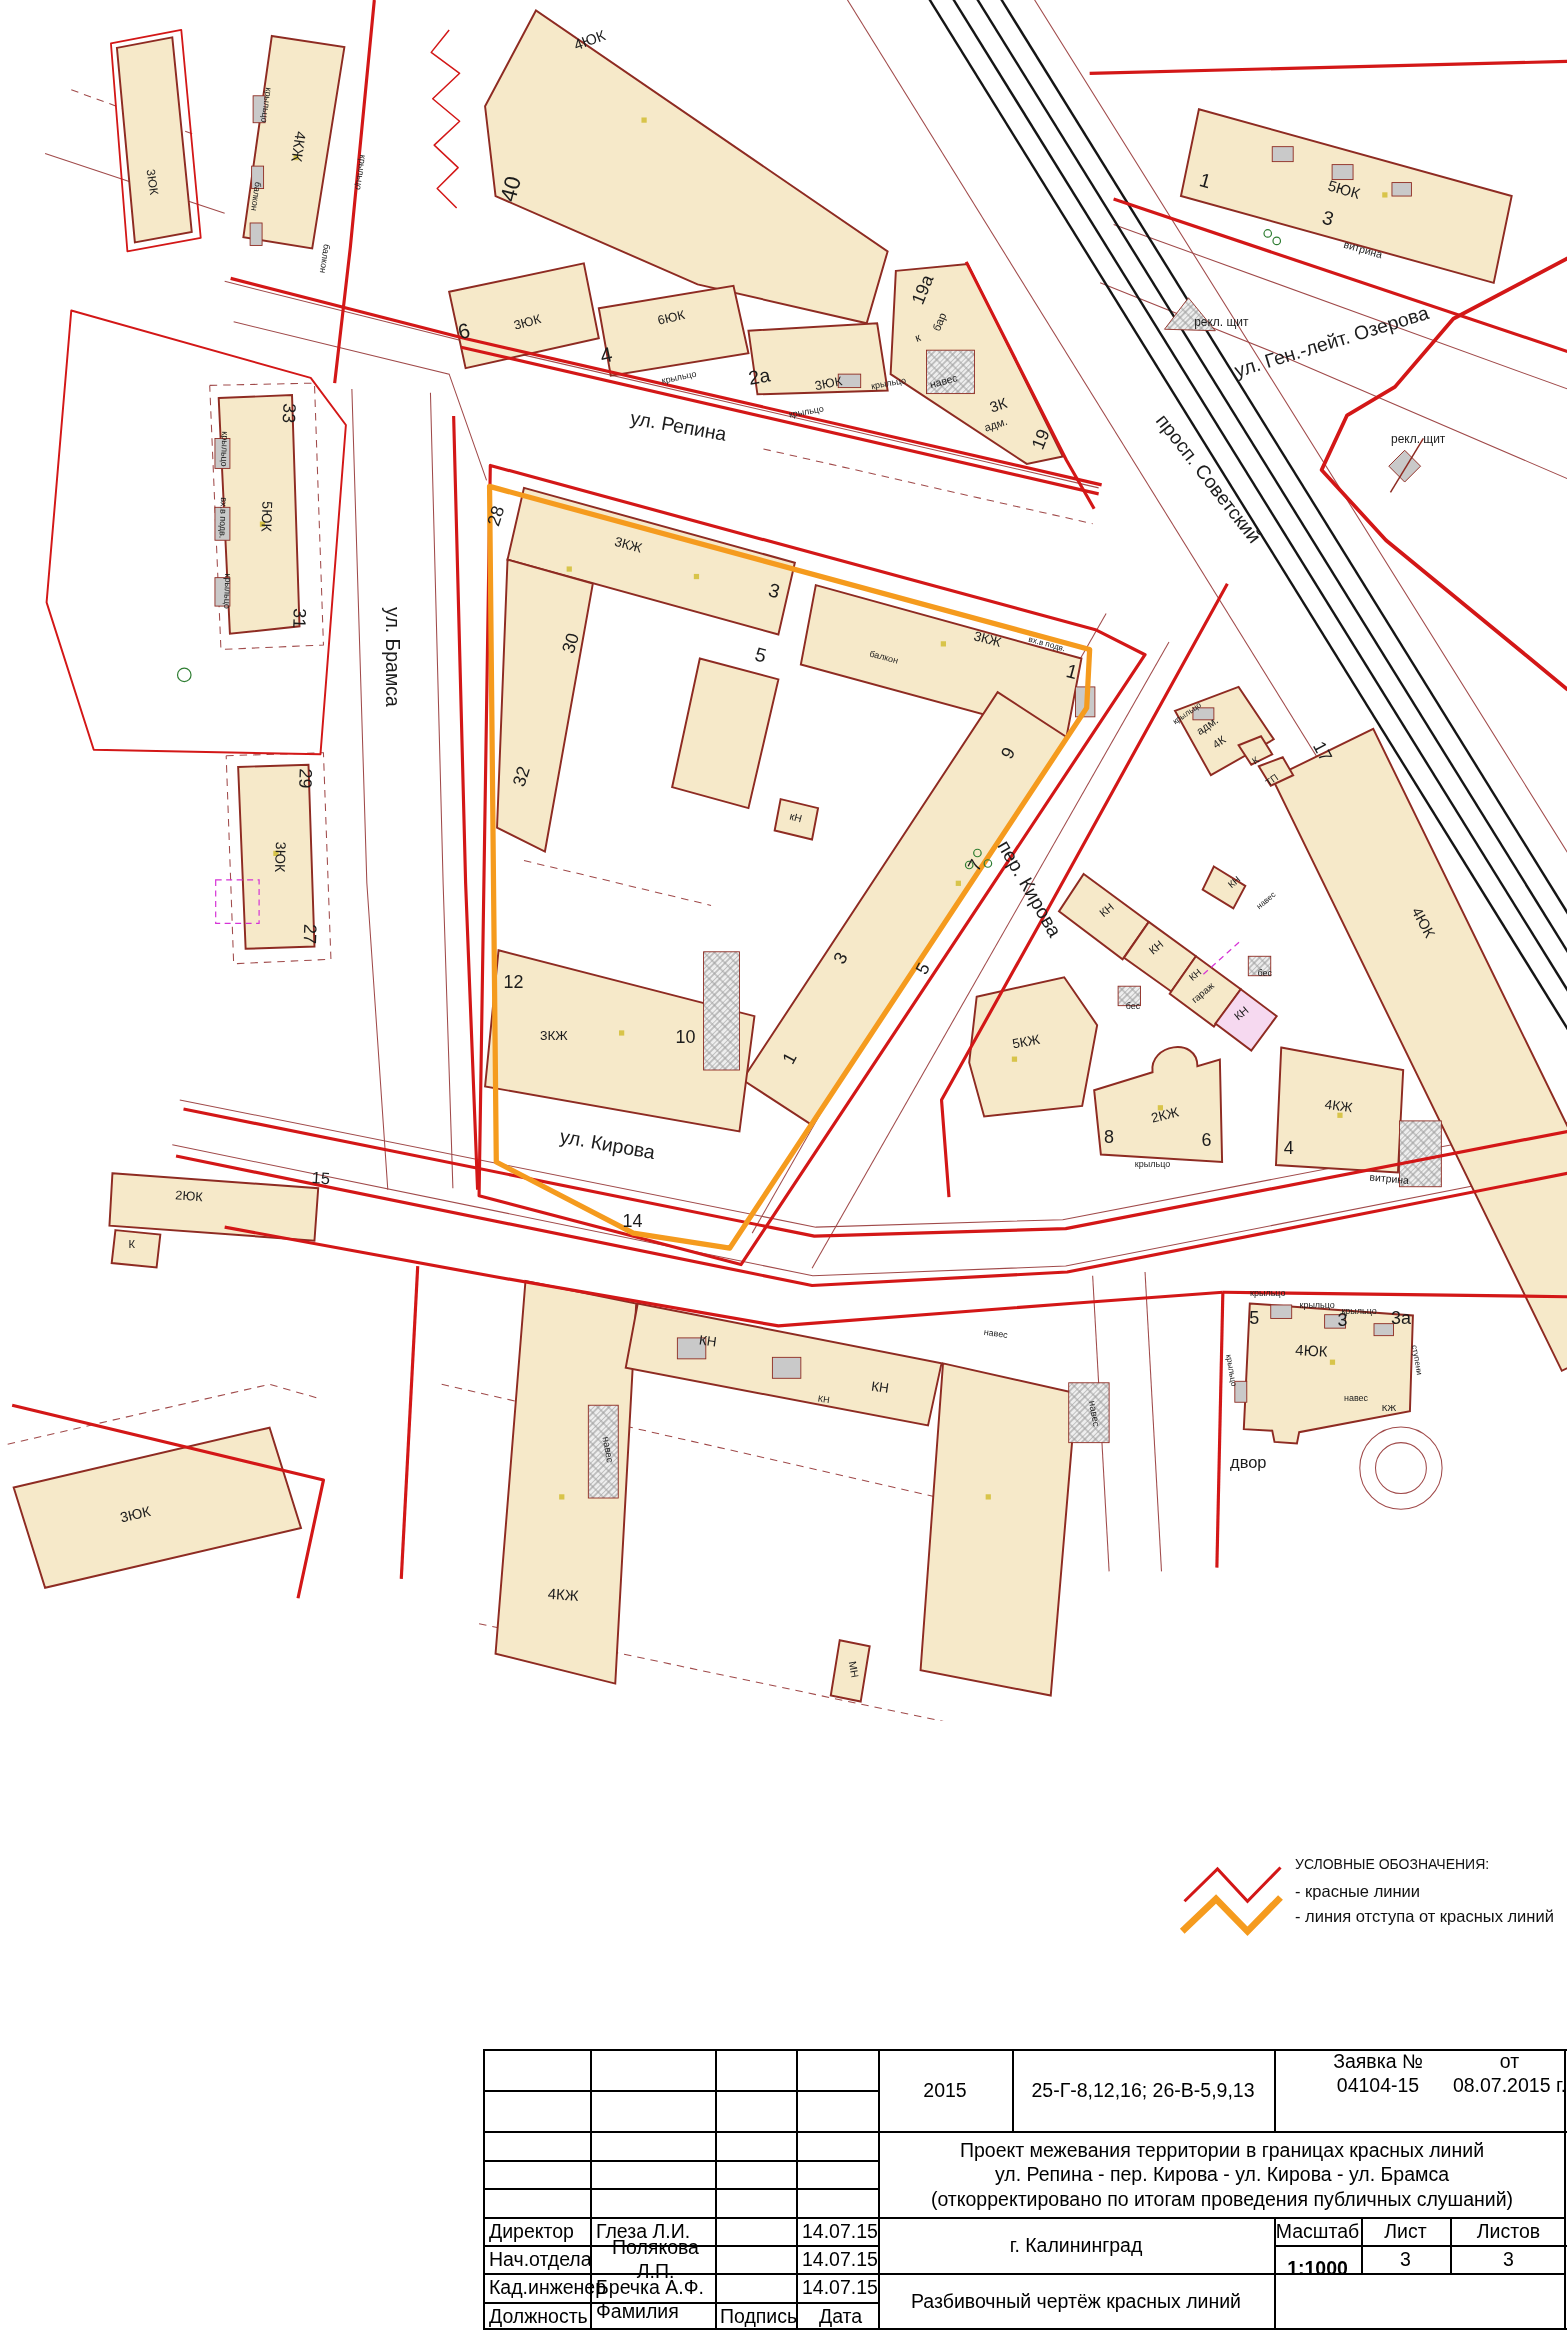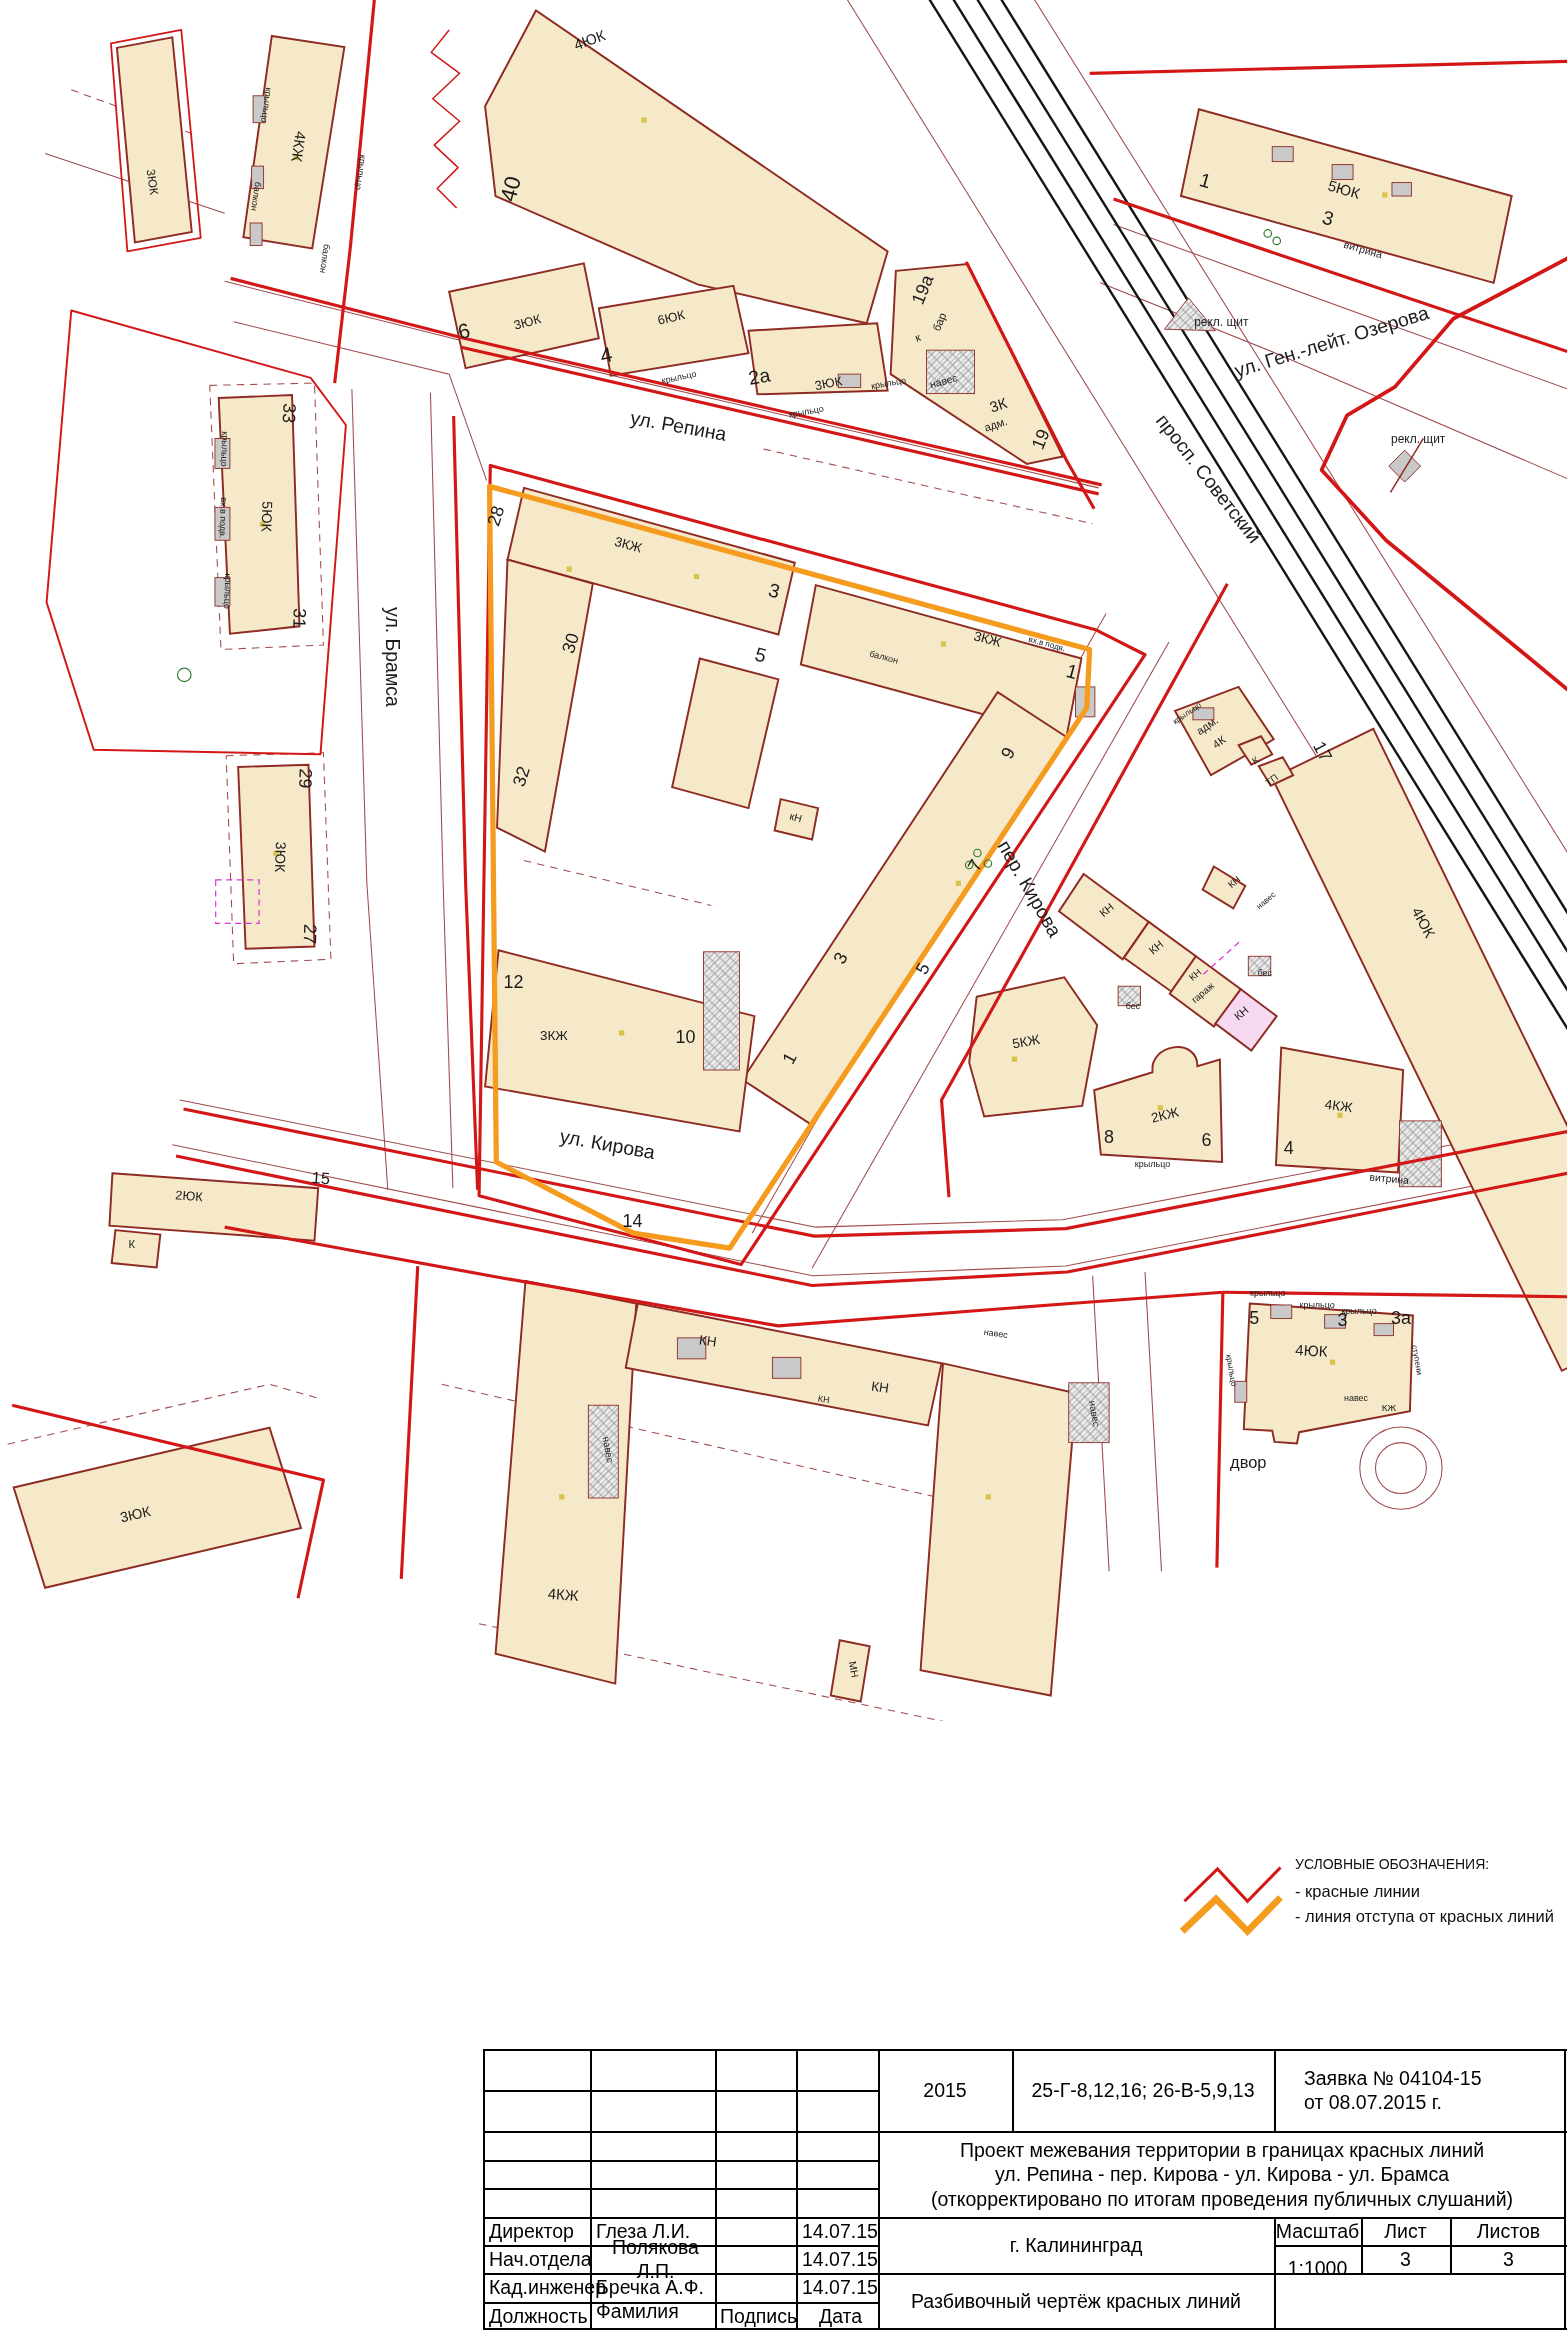--- a/index.html
+++ b/index.html
@@ -345,36 +345,36 @@
     <div class="ln" style="left:313px;top:0;width:1.5px;height:281px;"></div>
     <div class="ln" style="left:395px;top:0;width:1.5px;height:281px;"></div>
     <div class="ln" style="left:529px;top:0;width:1.5px;height:82px;"></div>
     <div class="ln" style="left:791px;top:0;width:1.5px;height:82px;"></div>
     <div class="ln" style="left:791px;top:168px;width:1.5px;height:113px;"></div>
     <div class="ln" style="left:878px;top:168px;width:1.5px;height:56px;"></div>
     <div class="ln" style="left:967px;top:168px;width:1.5px;height:56px;"></div>
 
     <div class="cell" style="left:395px;top:0;width:134px;height:82px;">2015</div>
     <div class="cell" style="left:529px;top:0;width:262px;height:82px;">25-Г-8,12,16; 26-В-5,9,13</div>
-    <div class="cell" style="left:791px;top:0;width:293px;height:82px;flex-direction:column;align-items:flex-start;padding-left:30px;box-sizing:border-box;">
+    <div class="cell" style="left:791px;top:0;width:293px;height:82px;align-items:flex-start;padding-left:30px;box-sizing:border-box;">
       <span>Заявка № 04104-15</span>
       <span>от 08.07.2015 г.</span>
     </div>
 
     <div class="cell" style="left:395px;top:82px;width:688px;height:87px;flex-direction:column;font-size:19.5px;">
       <span>Проект межевания территории в границах красных линий</span>
       <span>ул. Репина - пер. Кирова - ул. Кирова - ул. Брамса</span>
       <span>(откорректировано по итогам проведения публичных слушаний)</span>
     </div>
 
     <div class="cell" style="left:395px;top:168px;width:396px;height:56px;">г. Калининград</div>
     <div class="cell" style="left:791px;top:168px;width:87px;height:28px;">Масштаб</div>
     <div class="cell" style="left:878px;top:168px;width:89px;height:28px;">Лист</div>
     <div class="cell" style="left:967px;top:168px;width:117px;height:28px;">Листов</div>
-    <div class="cell" style="left:791px;top:196px;width:87px;height:46px;">1:1000</div>
+    <div class="cell" style="left:791px;top:196px;width:87px;height:46px;font-weight:bold;">1:1000</div>
     <div class="cell" style="left:878px;top:196px;width:89px;height:28.4px;">3</div>
     <div class="cell" style="left:967px;top:196px;width:117px;height:28.4px;">3</div>
 
     <div class="cell" style="left:395px;top:224px;width:396px;height:57px;">Разбивочный чертёж красных линий</div>
 
     <div class="cell left" style="left:0;top:168px;width:107px;height:28px;">Директор</div>
     <div class="cell left" style="left:107px;top:168px;width:125px;height:28px;">Глеза Л.И.</div>
     <div class="cell left" style="left:313px;top:168px;width:82px;height:28px;">14.07.15</div>
     <div class="cell left" style="left:0;top:196px;width:107px;height:28.4px;">Нач.отдела</div>
     <div class="cell left" style="left:107px;top:196px;width:125px;height:28.4px;">Полякова Л.П.</div>

